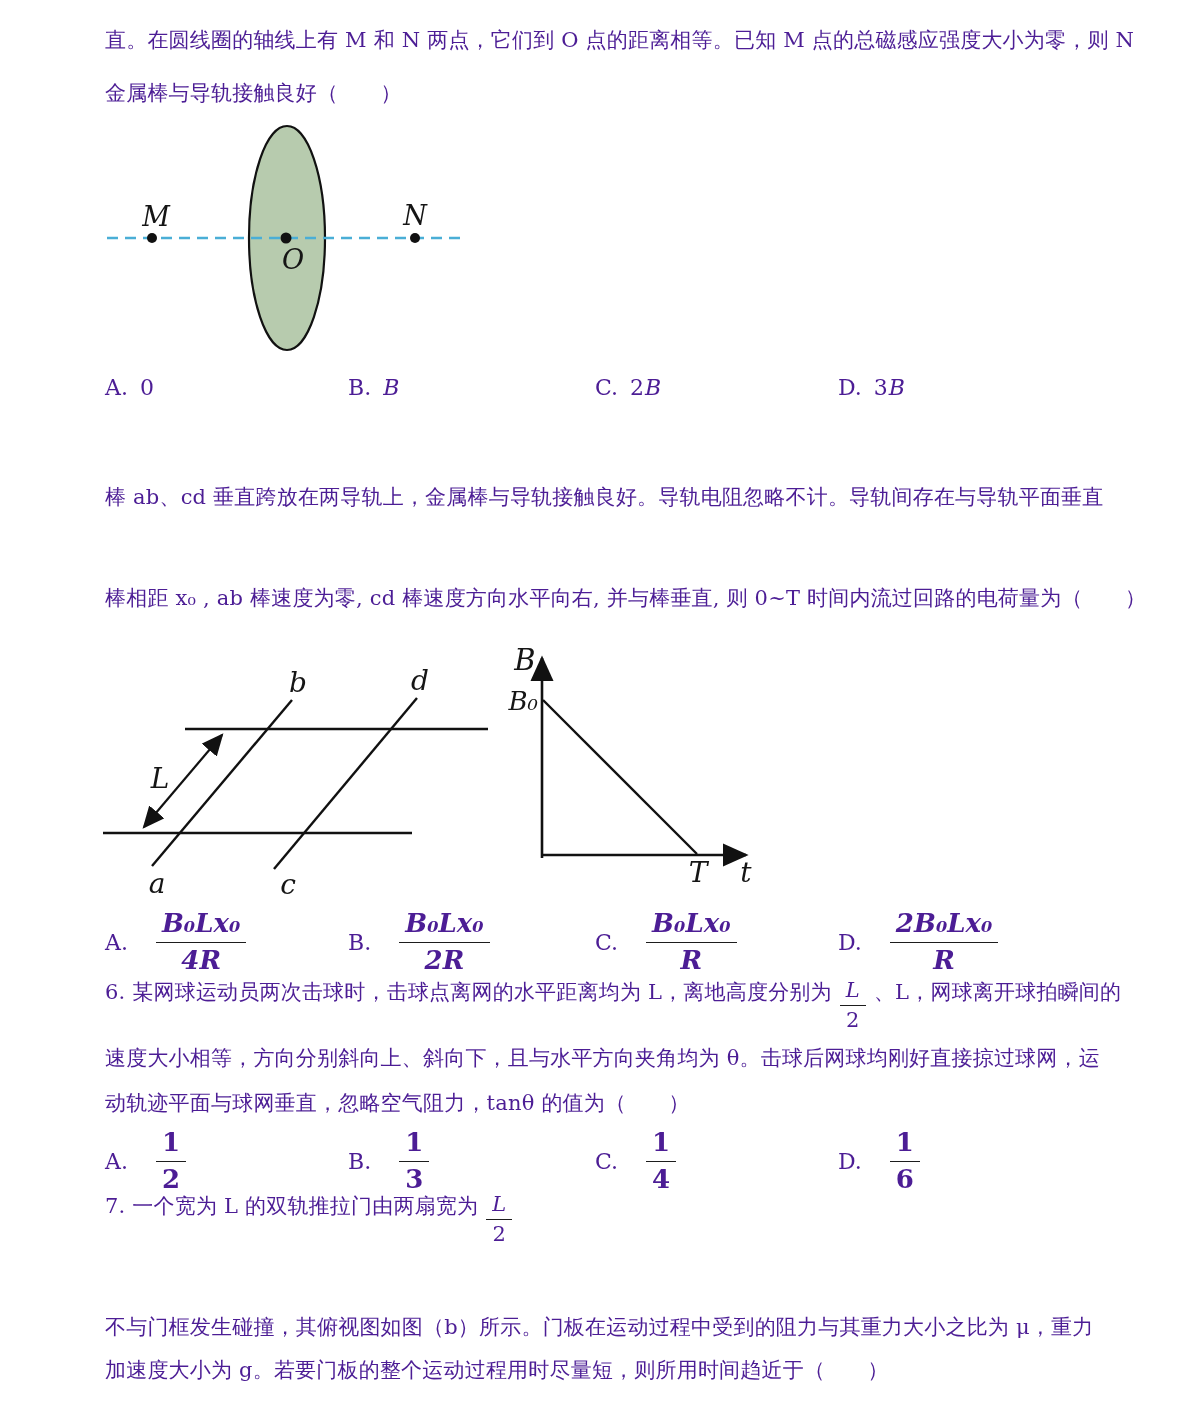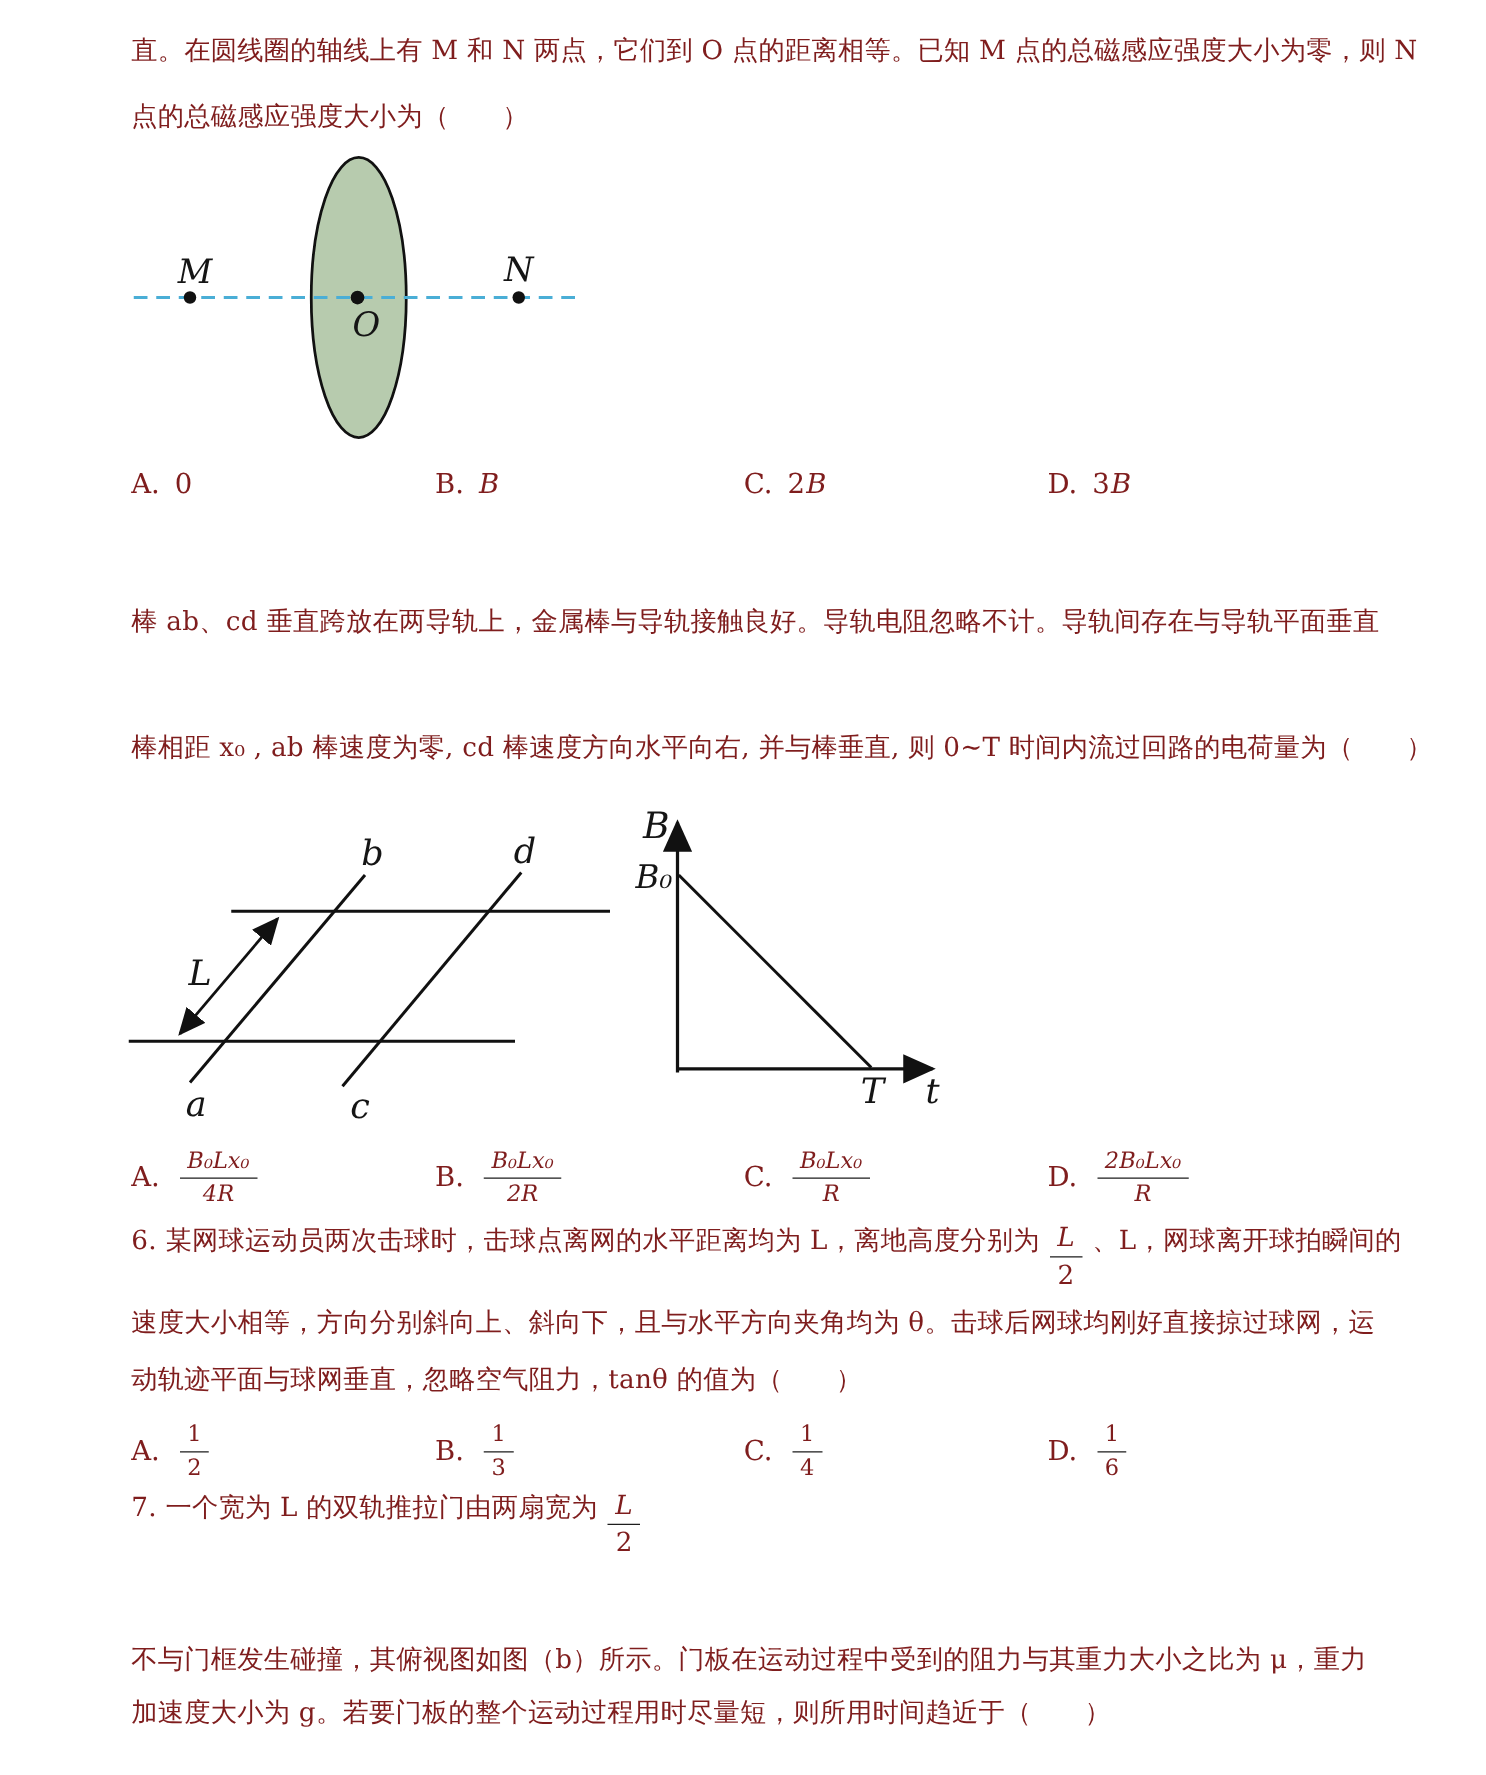--- a/index.html
+++ b/index.html
@@ -1,47 +1,47 @@
 <!DOCTYPE html>
 <html><head>
 <meta charset="utf-8">
 <style>
   html,body { margin:0; padding:0; background:#ffffff; }
   .page {
     position:relative; width:1189px; height:1420px; background:#ffffff;
-    color:#7f1d1d; font-family:"DejaVu Serif","Liberation Serif",serif;
+    color:#4c1d95; font-family:"DejaVu Serif","Liberation Serif",serif;
     overflow:hidden;
   }
   .tline {
     position:absolute; left:105px; white-space:nowrap;
     font-size:21px; line-height:28px; letter-spacing:0.2px;
   }
   .inline-line {
     position:absolute; left:105px; display:flex; align-items:flex-start;
     white-space:nowrap; font-size:21px; letter-spacing:0.2px;
   }
   .fig { position:absolute; }
   .opt-row { position:absolute; left:105px; width:984px; }
   .opt { position:absolute; top:0; height:100%; display:flex; align-items:center; font-size:22px; }
   .opt-label { margin-right:12px; }
   .opt-val { letter-spacing:1px; }
   .it { font-style:italic; }
   .frac { display:inline-flex; flex-direction:column; align-items:center; line-height:1.2; margin:0 8px; font-size:21px; }
   .frac-num { padding:0 6px 2px; border-bottom:1.7px solid #1d1d1d; }
   .frac-den { padding-top:2px; }
-  .opt .frac { font-size:18px; margin:4px; }
+  .opt .frac { font-size:26px; margin:16px;font-weight:bold; }
   svg text { font-family:"DejaVu Serif","Liberation Serif",serif; fill:#151515; }
 </style>
 </head>
 <body>
 
 <div class="page">
 
   <div class="tline" style="top:26px">直。在圆线圈的轴线上有 M 和 N 两点，它们到 O 点的距离相等。已知 M 点的总磁感应强度大小为零，则 N</div>
-  <div class="tline" style="top:79px">点的总磁感应强度大小为（　　）</div>
+  <div class="tline" style="top:79px">金属棒与导轨接触良好（　　）</div>
 
   <svg class="fig" style="left:105px; top:120px" width="380" height="237" viewBox="0 0 380 237">
     <ellipse cx="182" cy="118" rx="38" ry="112" stroke-width="2.2" stroke="#111" fill="#b7cbae"></ellipse>
     <line x1="2" y1="118" x2="357" y2="118" stroke-width="2.4" stroke-dasharray="11 7" stroke="#4aaed6"></line>
     <circle cx="47" cy="118" r="5" fill="#111"></circle>
     <circle cx="181" cy="118" r="5.5" fill="#111"></circle>
     <circle cx="310" cy="118" r="5" fill="#111"></circle>
     <text x="51" y="106" font-size="27" font-style="italic" text-anchor="middle">M</text>
     <text x="188" y="149" font-size="27" font-style="italic" text-anchor="middle">O</text>
     <text x="310" y="105" font-size="27" font-style="italic" text-anchor="middle">N</text>

